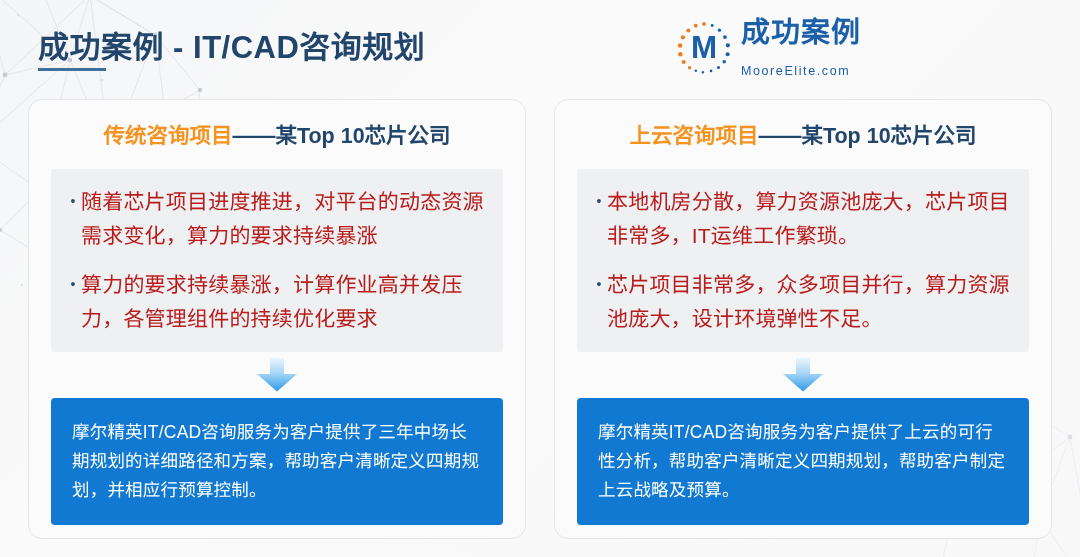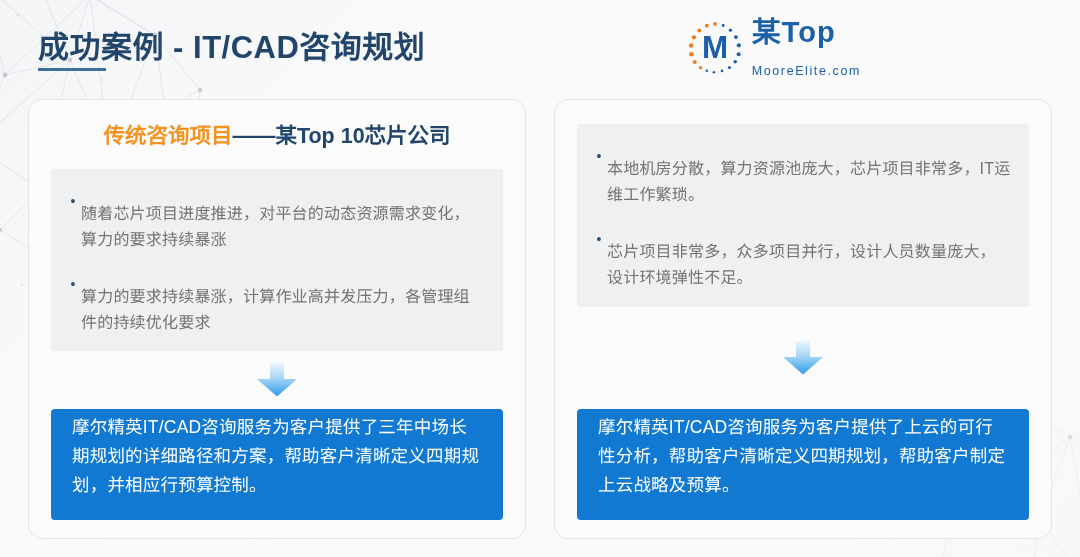--- a/index.html
+++ b/index.html
@@ -151,40 +151,39 @@
     flex: none;
     width: 16px;
     margin-top: 9px;
     text-align: center;
     color: #2f4f6f;
     font-size: 14px;
     line-height: 1;
   }
   .bullet-text {
     flex: 1 1 auto;
-    font-size: 16px;
+    font-size: 21px;
     line-height: 1.62;
-    color: #737373;
+    color: #b91c1c;
     letter-spacing: 0.2px;
-    margin-top: 16px;
   }
 
   .arrow-wrap {
     flex: 1 1 auto;
     display: flex;
     align-items: center;
     justify-content: center;
     min-height: 46px;
   }
   .arrow-icon { display: block; }
 
   .conclusion-box {
     background: #1179d2;
     border-radius: 4px;
-    padding: 4px 21px 20px 21px;
+    padding: 20px 21px 20px 21px;
     box-sizing: border-box;
     color: #ffffff;
     font-size: 17.5px;
     line-height: 1.66;
     letter-spacing: 0.2px;
   }
 </style>
 </head>
 <body>
 
@@ -282,21 +281,21 @@
           <circle cx="92.2" cy="61.0" r="3.6"></circle>
           <circle cx="86.1" cy="74.6" r="3.2"></circle>
           <circle cx="75.8" cy="84.8" r="2.8"></circle>
           <circle cx="62.6" cy="91.0" r="2.4"></circle>
           <circle cx="48.0" cy="93.2" r="2.2"></circle>
           <circle cx="35.4" cy="90.6" r="2.2"></circle>
         </g>
         <text x="50" y="68" text-anchor="middle" font-family="Liberation Sans, sans-serif" font-size="56" font-weight="bold" fill="#1b5fa8">M</text>
       </svg>
       <div class="logo-text">
-        <div class="logo-cn">某Top</div>
+        <div class="logo-cn">成功案例</div>
         <div class="logo-en">MooreElite.com</div>
       </div>
     </div>
   </div>
 
   <div class="cards">
 
     <div class="card">
       <div class="card-title">
         <span class="accent">传统咨询项目</span><span class="dark">——某Top 10芯片公司</span>
@@ -323,29 +322,32 @@
             </linearGradient>
           </defs>
           <path d="M14 0 H28 V16 H41 L21 33.5 L1 16 H14 Z" fill="url(#arrowGradLeft)"></path>
         </svg>
       </div>
 
       <div class="conclusion-box">摩尔精英IT/CAD咨询服务为客户提供了三年中场长期规划的详细路径和方案，帮助客户清晰定义四期规划，并相应行预算控制。</div>
     </div>
 
     <div class="card">
+      <div class="card-title">
+        <span class="accent">上云咨询项目</span><span class="dark">——某Top 10芯片公司</span>
+      </div>
 
       <div class="bullet-box">
         <div class="bullet-row">
           <span class="bullet-dot">•</span>
           <span class="bullet-text">本地机房分散，算力资源池庞大，芯片项目非常多，IT运维工作繁琐。</span>
         </div>
         <div class="bullet-row">
           <span class="bullet-dot">•</span>
-          <span class="bullet-text">芯片项目非常多，众多项目并行，设计人员数量庞大，设计环境弹性不足。</span>
+          <span class="bullet-text">芯片项目非常多，众多项目并行，算力资源池庞大，设计环境弹性不足。</span>
         </div>
       </div>
 
       <div class="arrow-wrap">
         <svg class="arrow-icon" width="42" height="34" viewBox="0 0 42 34" aria-hidden="true">
           <defs>
             <linearGradient id="arrowGradRight" x1="0" y1="0" x2="0" y2="1">
               <stop offset="0%" stop-color="#eaf5fd"></stop>
               <stop offset="45%" stop-color="#a7d6f5"></stop>
               <stop offset="100%" stop-color="#2e9ae8"></stop>

